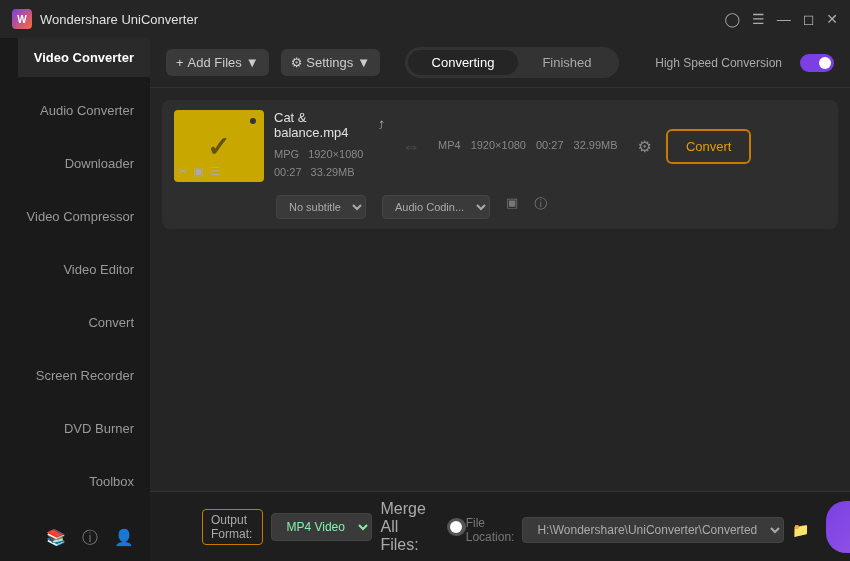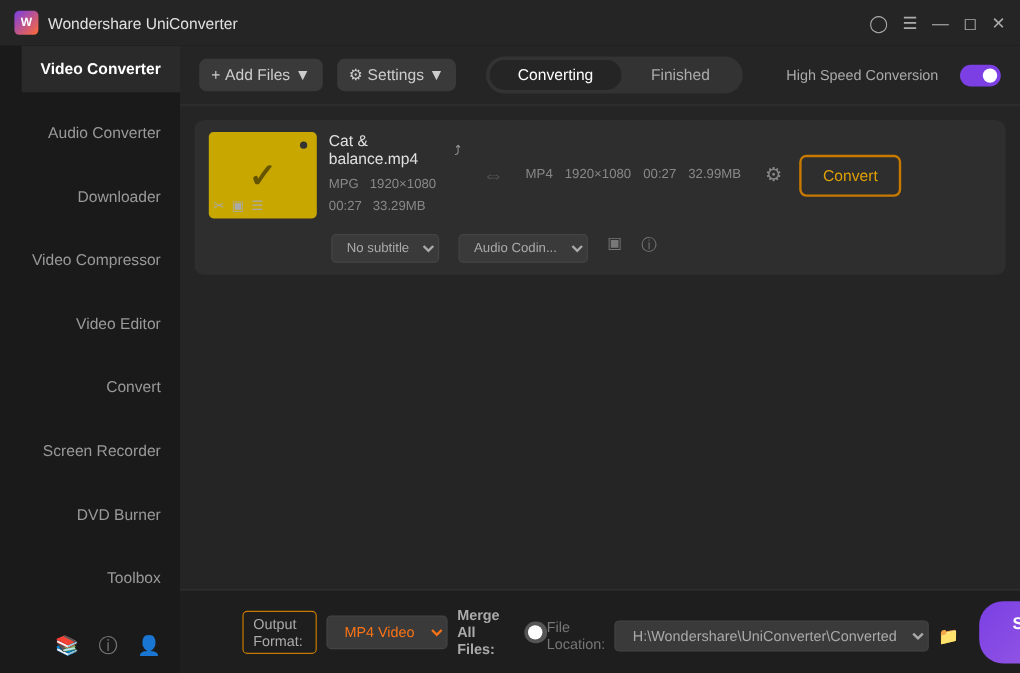--- a/index.html
+++ b/index.html
@@ -350,30 +350,29 @@
       font-size: 12px;
       color: #aaa;
       border: 1px solid #c87a00;
       border-radius: 4px;
       padding: 3px 8px;
       cursor: pointer;
     }
     .format-select {
       background: #3a3a3a;
       border: 1px solid #444;
-      color: #f97316;
+      color: #86efac;
       border-radius: 4px;
       padding: 5px 10px;
       font-size: 12px;
       cursor: pointer;
     }
     .merge-label {
-      font-size: 12px;
-      color: #aaa;
-      font-weight: bold;
+      font-size: 16px;
+      color: #aaa;
     }
     .toggle-off {
       width: 34px;
       height: 18px;
       background: #555;
       border-radius: 9px;
       position: relative;
       cursor: pointer;
     }
     .toggle-off::after {

